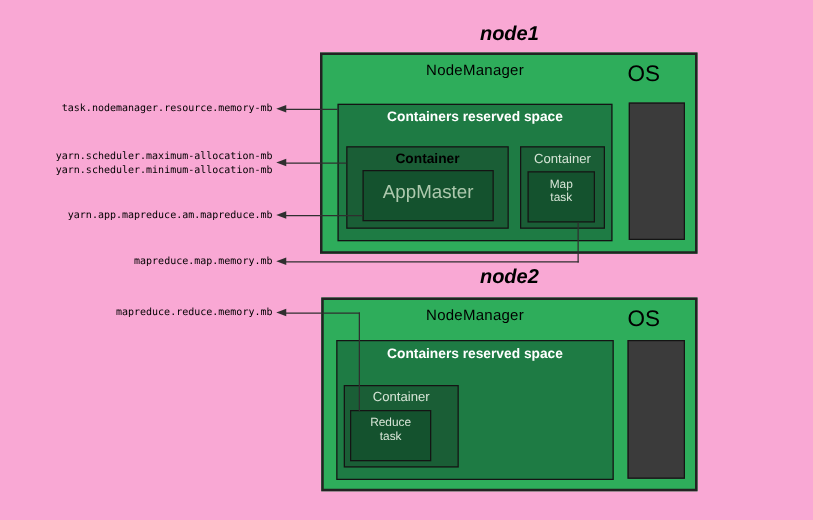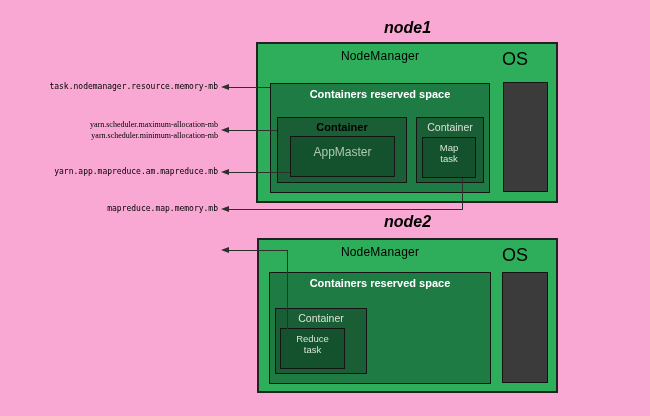--- a/index.html
+++ b/index.html
@@ -47,27 +47,27 @@
   .n1-containers{left:277px;top:117px;width:130px;height:66px;}
   .n1-container{left:416px;top:117px;width:68px;height:66px;}
   .n2-container{left:275px;top:308px;width:92px;height:66px;}
   .containers-label{padding-top:3px;text-align:center;font-size:11px;font-weight:bold;color:#000;}
   .container-label{padding-top:3px;text-align:center;font-size:10.5px;color:var(--light_text);}
   
   .tbox{background:var(--task_fill);border:1px solid var(--border);}
   .n1-appmaster{left:290px;top:136px;width:105px;height:41px;}
   .n1-map{left:422px;top:137px;width:54px;height:41px;}
   .n2-reduce{left:280px;top:328px;width:65px;height:41px;}
-  .appmaster-label{padding-top:8px;text-align:center;font-size:12px;color:var(--dim_text);}
+  .appmaster-label{padding-top:8px;text-align:center;font-size:15px;color:var(--dim_text);}
   .task-label{margin:4px auto 0;text-align:center;font-size:9.5px;line-height:11px;color:var(--light_text);}
   .map-w{width:30px;} .reduce-w{width:42px;}
   
   .anno{left:0;width:218px;text-align:right;font-family:"DejaVu Sans Mono",monospace;font-size:8px;line-height:10px;color:#000;white-space:pre;}
   .lbl1{top:82px;}
-  .lbl23{top:119px;line-height:11px;font-family:Liberation Serif, serif;}
+  .lbl23{top:119px;line-height:11px;}
   .lbl4{top:167px;}
   .lbl5{top:204px;}
   .lbl6{top:245px;}
   
   .hline{height:1px;background:var(--line);}
   .vline{width:1px;background:var(--line);}
   .ahead{width:0;height:0;border-top:3.5px solid transparent;border-bottom:3.5px solid transparent;border-right:8px solid var(--line);}
   .a1h{left:221px;top:84px;} .a1l{left:228px;top:87px;width:42px;}
   .a2h{left:221px;top:127px;} .a2l{left:228px;top:130px;width:49px;}
   .a3h{left:221px;top:169px;} .a3l{left:228px;top:172px;width:62px;}
@@ -114,20 +114,21 @@
     <div class="container-label">Container</div>
   </div>
   <div class="abs tbox n2-reduce">
     <div class="task-label reduce-w">Reduce task</div>
   </div>
 
   <div class="abs anno lbl1">task.nodemanager.resource.memory-mb</div>
   <div class="abs anno lbl23"><span>yarn.scheduler.maximum-allocation-mb</span><br><span>yarn.scheduler.minimum-allocation-mb</span></div>
   <div class="abs anno lbl4">yarn.app.mapreduce.am.mapreduce.mb</div>
   <div class="abs anno lbl5">mapreduce.map.memory.mb</div>
+  <div class="abs anno lbl6">mapreduce.reduce.memory.mb</div>
 
   <div class="abs ahead a1h"></div>
   <div class="abs hline a1l"></div>
 
   <div class="abs ahead a2h"></div>
   <div class="abs hline a2l"></div>
 
   <div class="abs ahead a3h"></div>
   <div class="abs hline a3l"></div>
 

